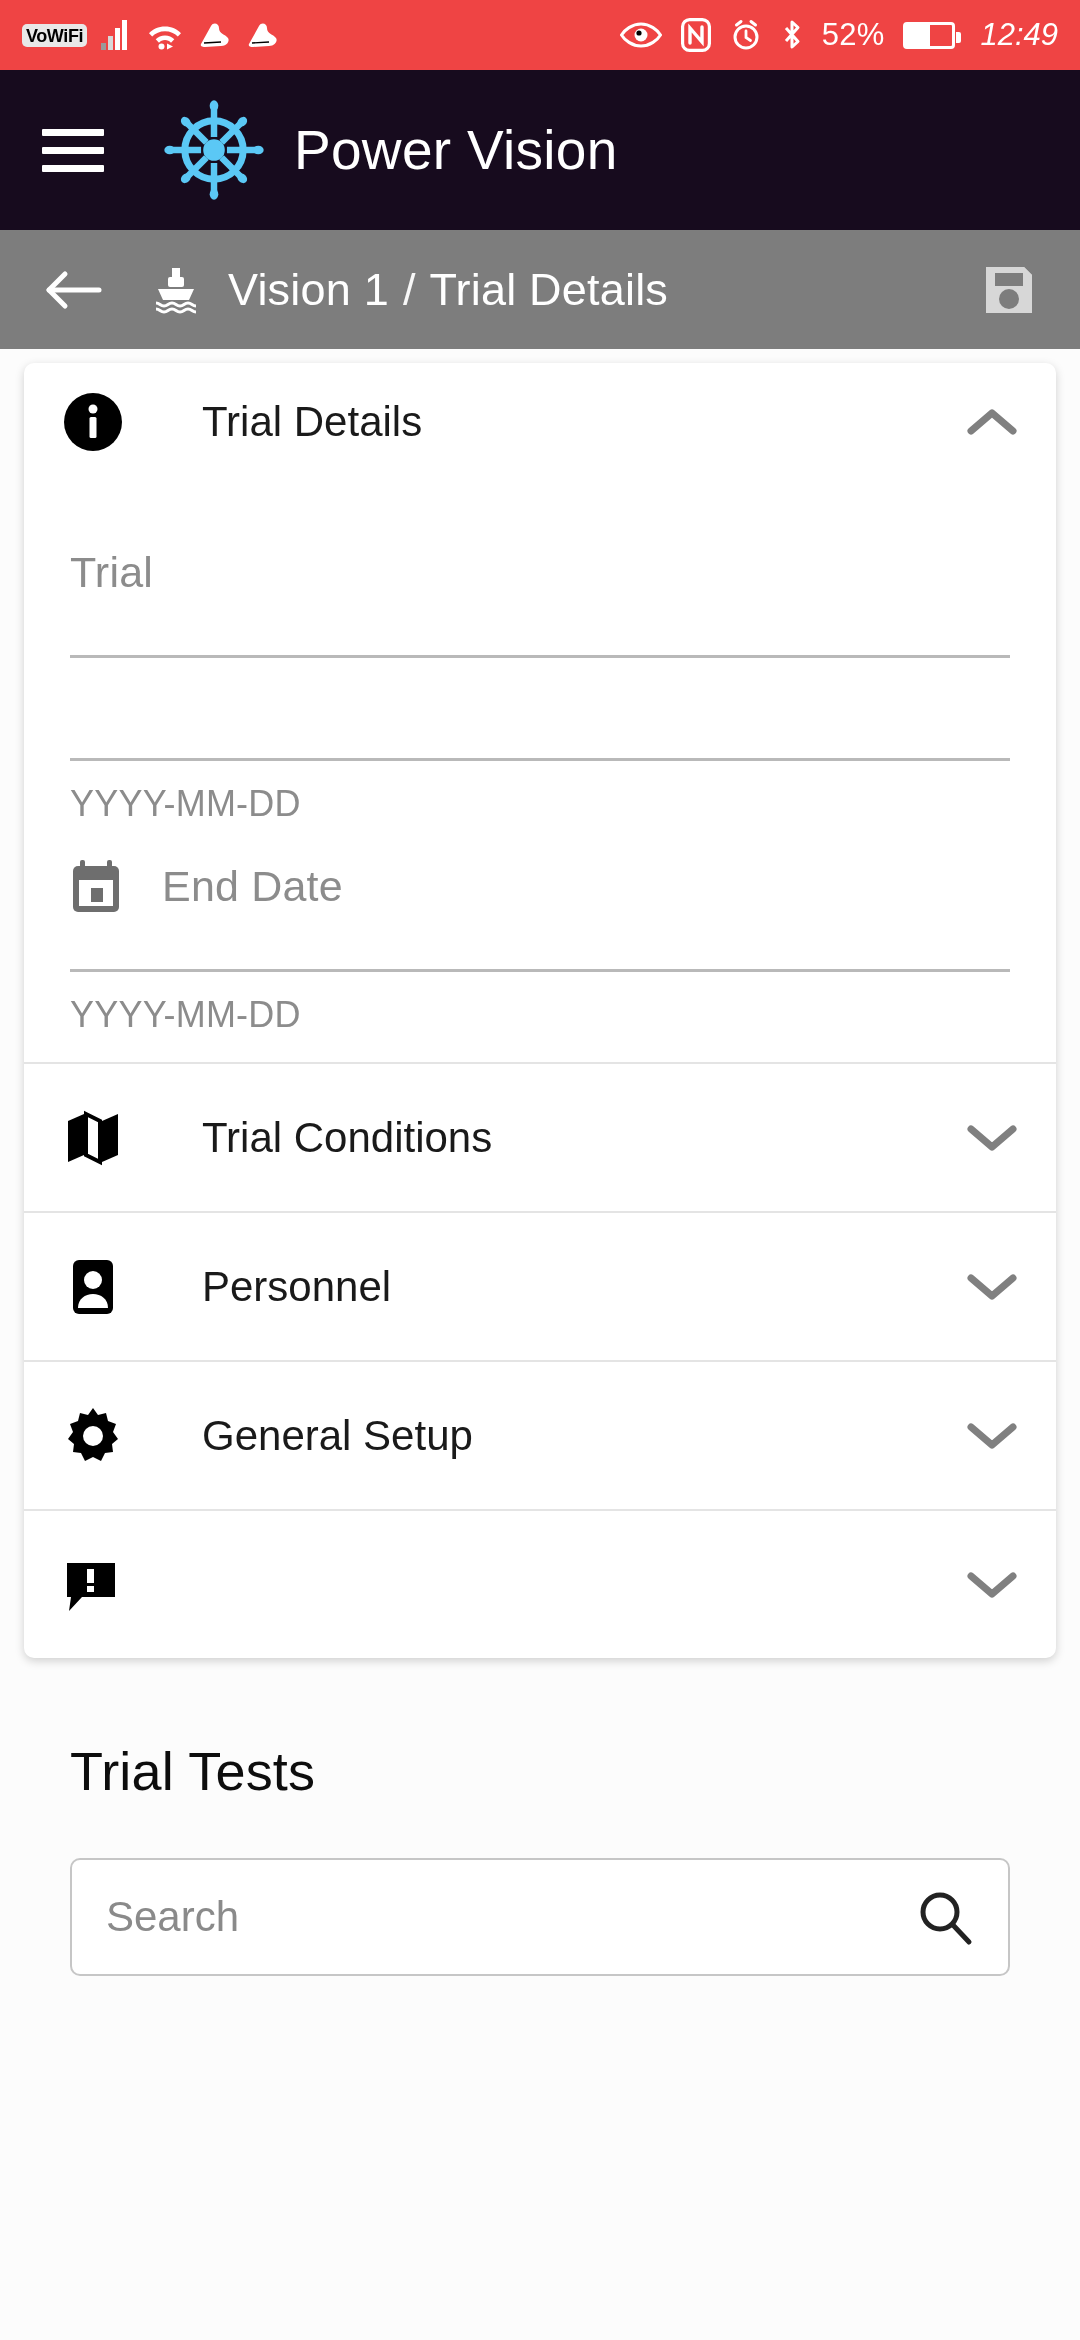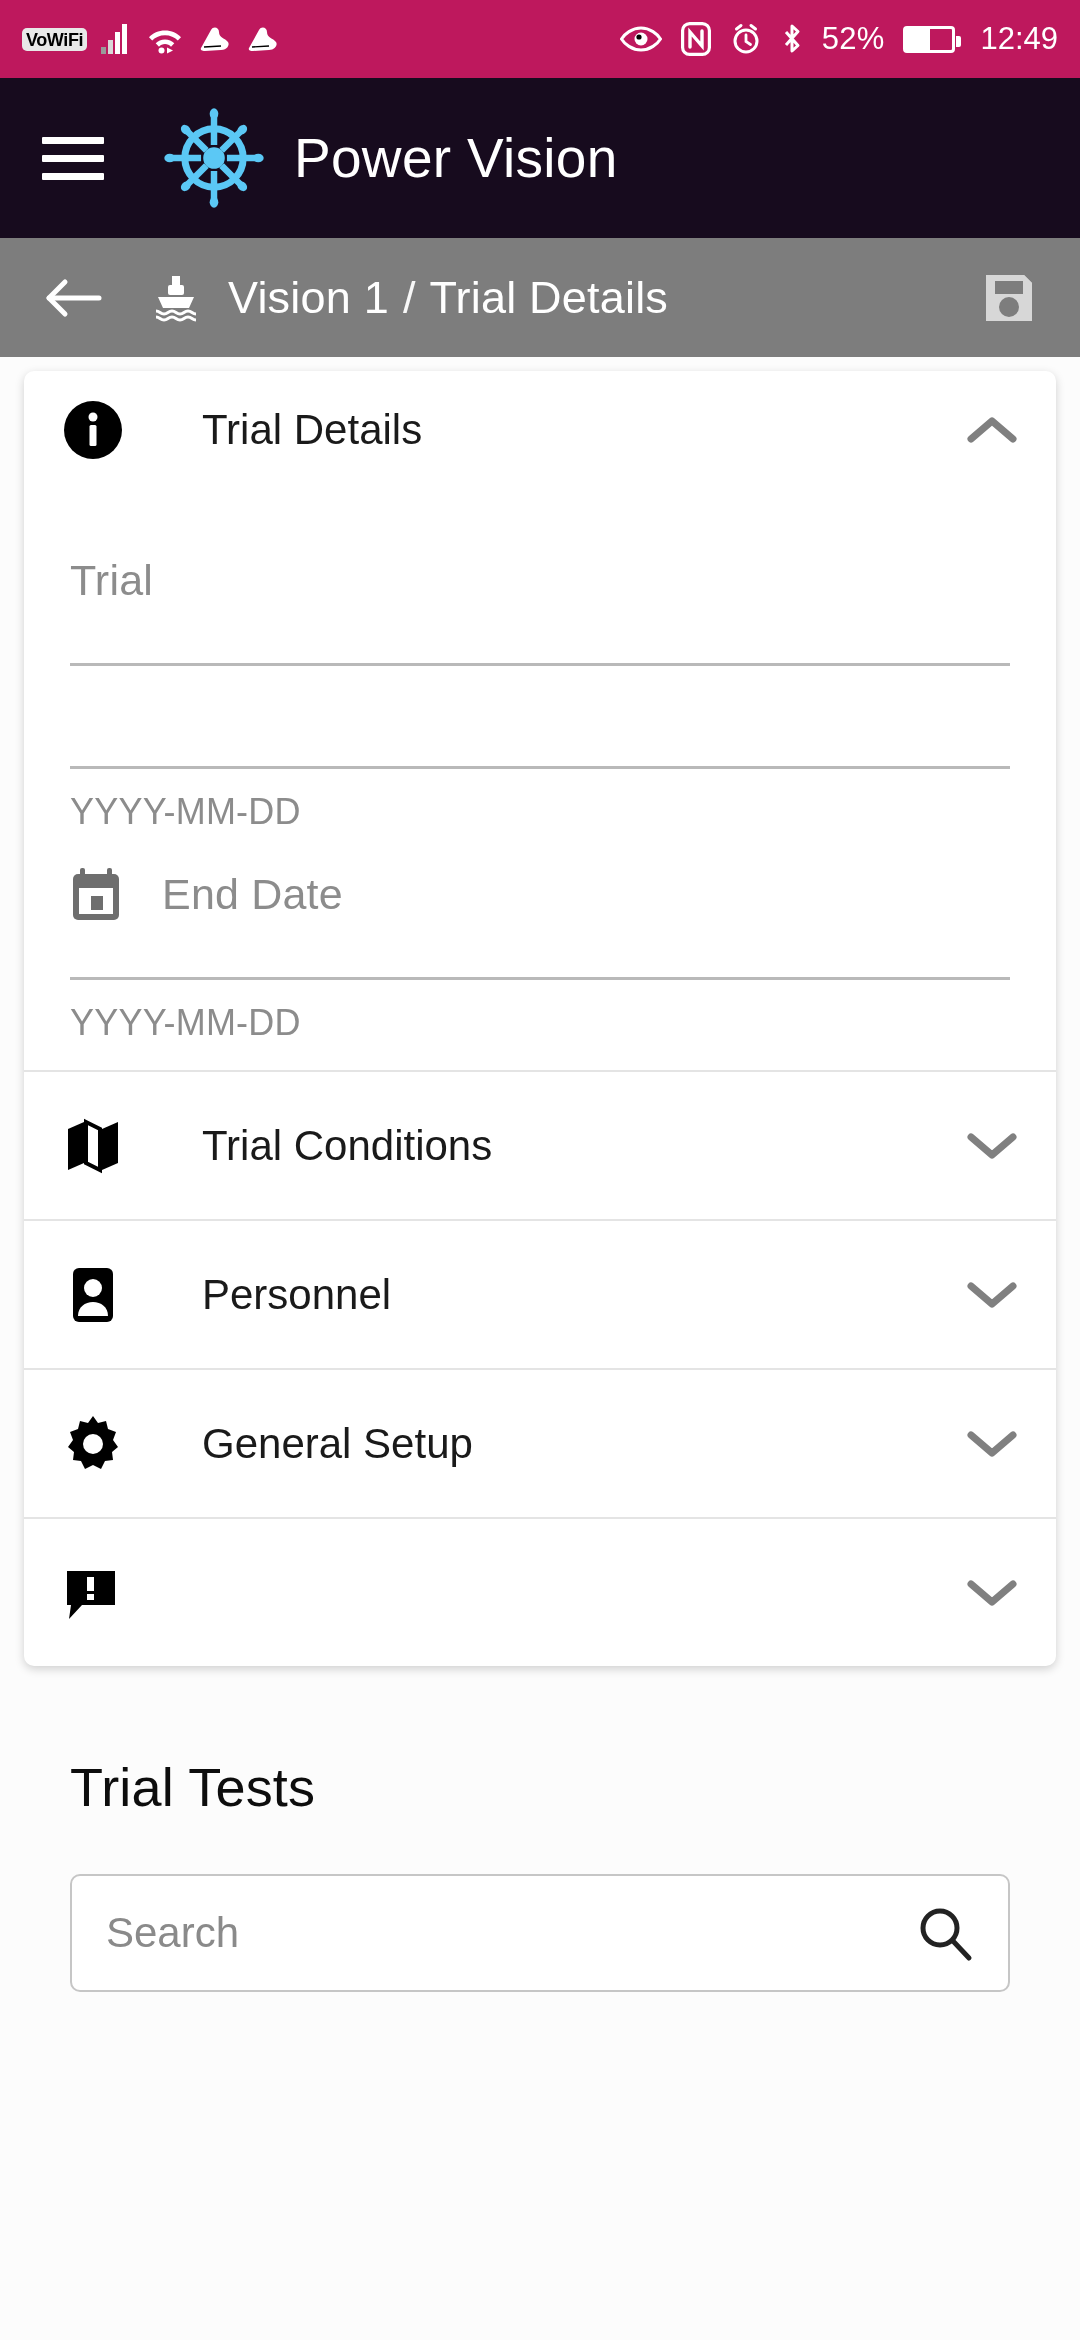--- a/index.html
+++ b/index.html
@@ -6,21 +6,21 @@
   html, body {
     width:1080px; height:2340px;
     background:#ffffff;
     font-family:"Liberation Sans", sans-serif;
     overflow:hidden;
   }
   #app { width:1080px; height:2340px; position:relative; background:#fcfcfc; }
 
   
   .statusbar{
-    height:78px; background:#be185d; color:#fff;
+    height:70px; background:#ef4444; color:#fff;
     display:flex; align-items:center; padding:0 22px;
     font-size:30px;
   }
   .sb-left{ display:flex; align-items:center; gap:14px; }
   .sb-right{ display:flex; align-items:center; gap:19px; margin-left:auto; }
   .vowifi{
     background:#e8e8e8; color:#000; border-radius:5px;
     font-size:18px; font-weight:bold; letter-spacing:-.4px;
     padding:3px 4px 2px; line-height:1;
   }
@@ -28,21 +28,21 @@
   .sb-text{ font-size:31px; letter-spacing:.2px; }
   .battery{
     width:52px; height:27px; border:3px solid #fff; border-radius:4px;
     position:relative; display:flex; align-items:center;
   }
   .battery::after{
     content:""; position:absolute; right:-9px; top:7px;
     width:5px; height:11px; background:#fff; border-radius:0 2px 2px 0;
   }
   .battery > i{ display:block; height:100%; background:#fff; width:52%; }
-  .clock-time{ font-size:31px; margin-left:6px; }
+  .clock-time{ font-size:31px; margin-left:6px;font-style:italic; }
 
   
   .appbar{
     height:160px; background:#170b1e;
     display:flex; align-items:center; padding:0 42px;
   }
   .hamburger{ width:62px; display:flex; flex-direction:column; gap:11px; cursor:pointer; }
   .hamburger span{ display:block; height:7px; background:#fff; border-radius:1px; }
   .logo-wheel{ margin-left:56px; display:flex; align-items:center; }
   .appbar-title{
@@ -87,21 +87,21 @@
   }
   .field-ph.with-ico{ margin-left:26px; }
   .field-line{ height:3px; background:#b9b9b9; margin-top:46px; }
   .field-hint{
     font-size:36px; color:#8c8c8c; padding-top:22px; letter-spacing:.2px;
   }
 
   
   .tests-wrap{ padding:0 70px; }
   .tests-title{
-    font-size:54px; color:#0d0d0d; padding-top:82px; letter-spacing:.2px;margin-top:8px;
+    font-size:54px; color:#0d0d0d; padding-top:82px; letter-spacing:.2px;
   }
   .search-box{
     margin-top:56px; height:118px; border:2px solid #c6c6c6; border-radius:10px;
     display:flex; align-items:center; padding:0 34px; background:#fff;
   }
   .search-ph{ font-size:42px; color:#8a8a8a; }
   .search-ico{ margin-left:auto; display:flex; align-items:center; }
 
   .nodata{
     display:flex; align-items:center; padding:0 70px; margin-top:70px;

